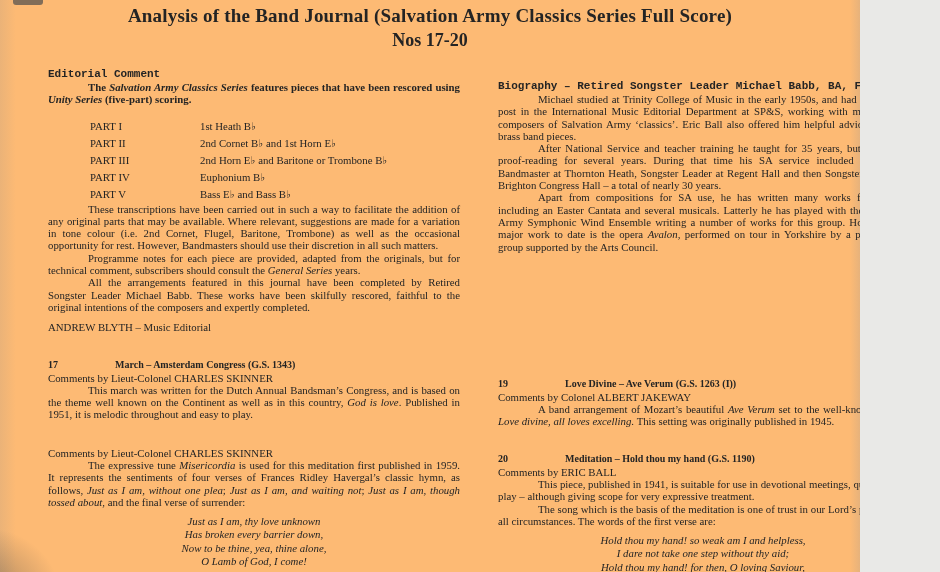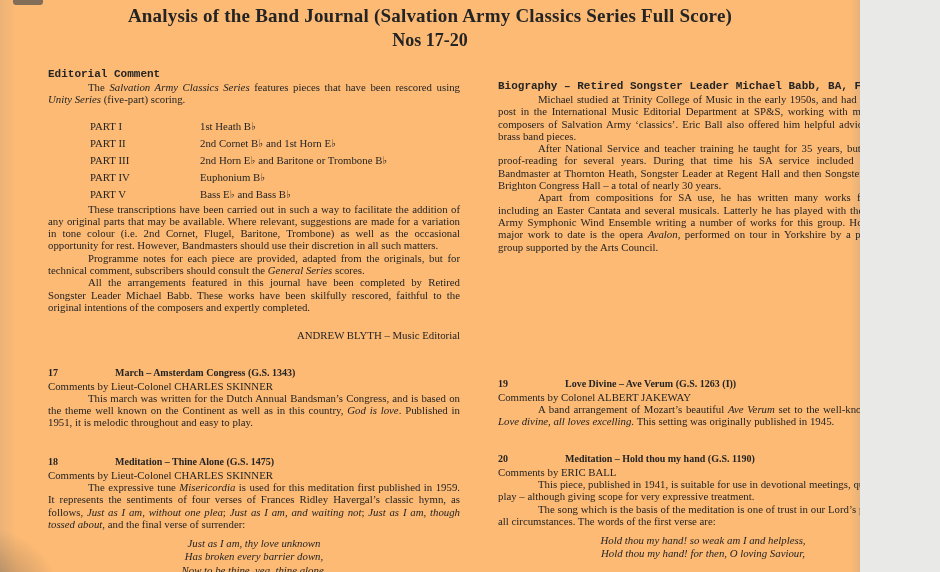--- a/index.html
+++ b/index.html
@@ -31,31 +31,31 @@
   .col-right { left:498px; top:80px; width:410px; }
 
   .h-bold { font-weight:bold; font-size:11px; line-height:13px;font-family:Liberation Mono, monospace; }
   p.body { margin:0; text-align:justify; text-indent:40px; }
   .it { font-style:italic; }
 
   .parts { margin:12px 0 0 42px; line-height:17px; }
   .parts-row { display:flex; }
   .part-label { width:110px; flex:none; }
 
-  .sig { margin-top:16px; text-align:right; }
+  .sig { margin-top:8px; text-align:left; }
 
   .item { margin-top:24px; }
   .item-head { display:flex; font-weight:bold; font-size:10px; line-height:13px; }
   .item-num { width:67px; flex:none; }
   .item-comments { text-align:left; margin:1px 0 0 0; }
 
   .verse { margin-top:7px; text-align:center; font-style:italic; line-height:13.2px; }
   .verse div { white-space:nowrap; }
 
-  .mt7  { margin-top:7px; }
+  .mt7  { margin-top:7px;font-weight:bold; }
   .mt8  { margin-top:8px; }
   .mt26 { margin-top:26px; }
   .item19-gap { margin-top:124px; }
   .item20-gap { margin-top:24px; }
 </style>
 </head>
 <body>
 
 <div class="page">
   <div class="smudge-top-left"></div>
@@ -90,39 +90,35 @@
         <span class="part-label">PART IV</span>
         <span>Euphonium B♭</span>
       </div>
       <div class="parts-row">
         <span class="part-label">PART V</span>
         <span>Bass E♭ and Bass B♭</span>
       </div>
     </div>
 
     <p class="body mt8">These transcriptions have been carried out in such a way to facilitate the addition of any original parts that may be available.  Where relevant, suggestions are made for a variation in tone colour (i.e. 2nd Cornet, Flugel, Baritone, Trombone) as well as the occasional opportunity for rest.  However, Bandmasters should use their discretion in all such matters.</p>
-    <p class="body"><span>Programme notes for each piece are provided, adapted from the originals, but for technical comment, subscribers should consult the </span><span class="it">General Series</span><span> scores.</span></p>
+    <p class="body"><span>Programme notes for each piece are provided, adapted from the originals, but for technical comment, subscribers should consult the </span><span class="it">General Series</span><span> years.</span></p>
     <p class="body">All the arrangements featured in this journal have been completed by Retired Songster Leader Michael Babb.  These works have been skilfully rescored, faithful to the original intentions of the composers and expertly completed.</p>
 
     <div class="sig">ANDREW BLYTH – Music Editorial</div>
 
     <div class="item">
       <div class="item-head">
         <span class="item-num">17</span>
         <span>March – Amsterdam Congress (G.S. 1343)</span>
       </div>
       <div class="item-comments">Comments by Lieut-Colonel CHARLES SKINNER</div>
       <p class="body"><span>This march was written for the Dutch Annual Bandsman’s Congress, and is based on the theme well known on the Continent as well as in this country, </span><span class="it">God is love</span><span>.  Published in 1951, it is melodic throughout and easy to play.</span></p>
     </div>
 
     <div class="item mt26">
-      <div class="item-head">
-        <span class="item-num">18</span>
-        <span>Meditation – Thine Alone (G.S. 1475)</span>
-      </div>
       <div class="item-comments">Comments by Lieut-Colonel CHARLES SKINNER</div>
       <p class="body"><span>The expressive tune </span><span class="it">Misericordia</span><span> is used for this meditation first published in 1959.  It represents the sentiments of four verses of Frances Ridley Havergal’s classic hymn, as follows, </span><span class="it">Just as I am, without one plea</span><span>; </span><span class="it">Just as I am, and waiting not</span><span>; </span><span class="it">Just as I am, though tossed about</span><span>, and the final verse of surrender:</span></p>
       <div class="verse">
         <div>Just as I am, thy love unknown</div>
         <div>Has broken every barrier down,</div>
         <div>Now to be thine, yea, thine alone,</div>
         <div>O Lamb of God, I come!</div>
       </div>
     </div>
   </div>
@@ -145,18 +141,19 @@
     <div class="item item20-gap">
       <div class="item-head">
         <span class="item-num">20</span>
         <span>Meditation – Hold thou my hand (G.S. 1190)</span>
       </div>
       <div class="item-comments">Comments by ERIC BALL</div>
       <p class="body"><span>This piece, published in 1941, is suitable for use in devotional meetings, quite easy to play – although giving scope for very expressive treatment.</span></p>
       <p class="body">The song which is the basis of the meditation is one of trust in our Lord’s presence in all circumstances. The words of the first verse are:</p>
       <div class="verse">
         <div>Hold thou my hand! so weak am I and helpless,</div>
+        <div>I dare not take one step without thy aid;</div>
         <div>Hold thou my hand! for then, O loving Saviour,</div>
 
       </div>
     </div>
   </div>
 </div>
 
 </body></html>

